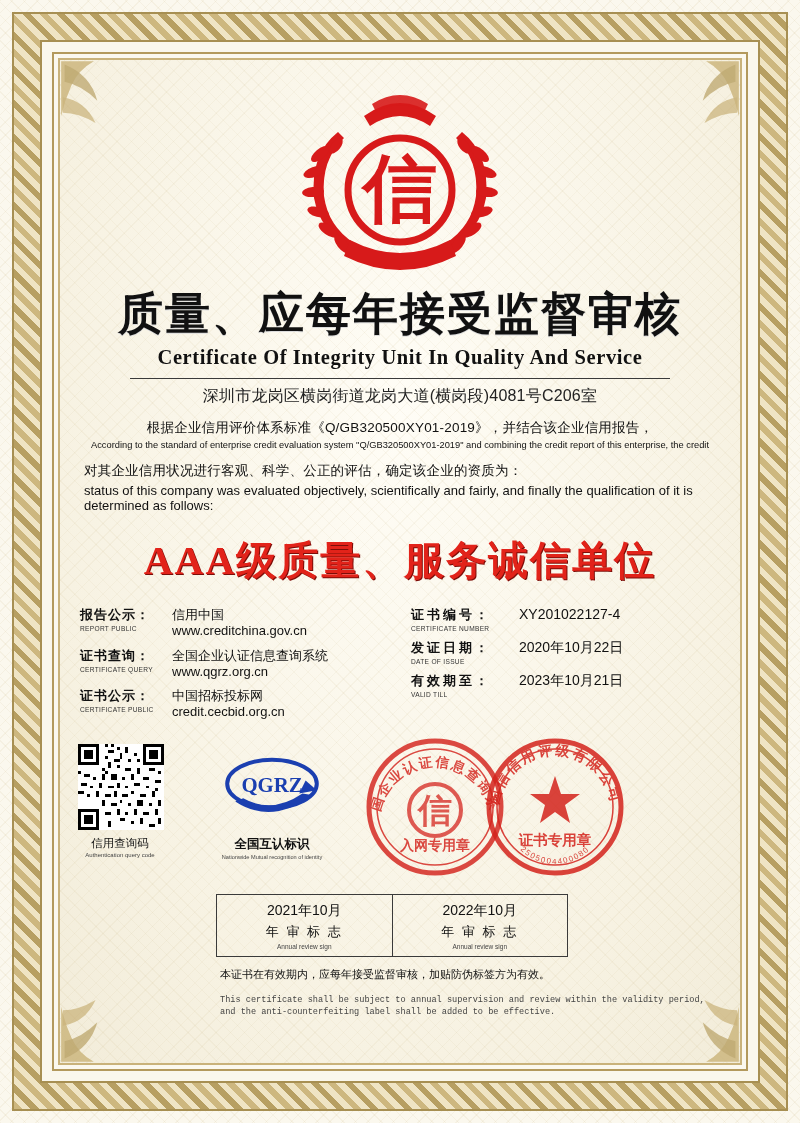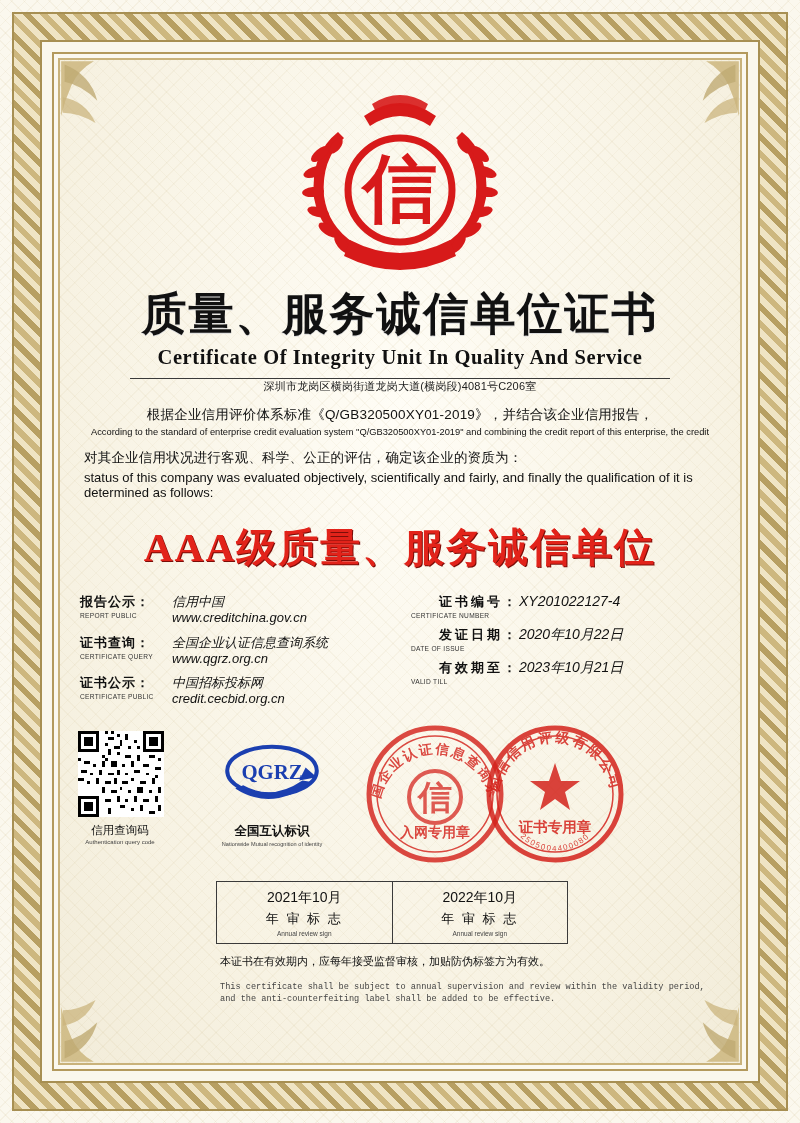--- a/index.html
+++ b/index.html
@@ -59,21 +59,21 @@
     margin-top:2px;
   }
   .company{
     text-align:center;font-family:"Liberation Sans", sans-serif;
     font-size:20px;font-weight:bold;color:#111;margin-top:24px;letter-spacing:1px;
   }
   .company-rule{
     width:540px;height:1px;background:#3a3a3a;margin:9px auto 0;
   }
   .address{
-    text-align:center;font-size:11px;color:#222;letter-spacing:.2px;
+    text-align:center;font-size:16px;color:#222;margin-top:7px;letter-spacing:.2px;
   }
   .para{margin-top:12px;padding:0 14px;}
   .para .cn{font-size:13.5px;color:#111;text-align:center;letter-spacing:.2px;}
   .para .en{font-size:9.3px;color:#111;text-align:center;margin-top:3px;letter-spacing:0;}
   .para2{margin-top:12px;padding:0 14px;}
   .para2 .cn{font-size:13.5px;color:#111;text-align:left;letter-spacing:.2px;}
   .para2 .en{font-size:13px;color:#111;text-align:left;margin-top:3px;}
 
   .grade-cn{
     text-align:center;font-family:"Liberation Serif", serif;
@@ -85,24 +85,24 @@
     font-size:21px;font-weight:bold;color:#e2231a;letter-spacing:.5px;margin-top:2px;
   }
 
   .info{display:flex;margin-top:18px;padding:0 10px;}
   .info-col{flex:1;}
   .info-col.right{padding-left:22px;}
   .info-row{display:flex;align-items:flex-start;margin-bottom:7px;}
   .lab{width:92px;flex:0 0 92px;}
   .lab .cn{font-size:13px;color:#111;font-weight:bold;letter-spacing:1px;}
   .lab .en{font-size:6.6px;color:#333;letter-spacing:.3px;margin-top:1px;}
-  .val{font-size:13px;color:#111;line-height:1.25;padding-top:1px;font-style:italic;}
+  .val{font-size:13px;color:#111;line-height:1.25;padding-top:1px;}
   .val .l2{display:block;}
   .info-col.right .lab{width:108px;flex:0 0 108px;}
-  .info-col.right .lab .cn{letter-spacing:3px;text-align:right;}
+  .info-col.right .lab .cn{letter-spacing:3px;}
   .info-col.right .val{font-size:14px;padding-top:0;}
 
   .marks{position:relative;height:150px;margin-top:10px;}
   .qr{position:absolute;left:8px;top:6px;width:86px;height:86px;background:#fff;}
   .qr-cap{position:absolute;left:-6px;top:98px;width:112px;text-align:center;}
   .qr-cap .cn{font-size:11.5px;color:#111;}
   .qr-cap .en{font-size:6px;color:#444;margin-top:1px;}
   .qgrz{position:absolute;left:146px;top:10px;width:112px;height:78px;}
   .qgrz-cap{position:absolute;left:128px;top:98px;width:148px;text-align:center;}
   .qgrz-cap .cn{font-size:12.5px;color:#111;font-weight:bold;}
@@ -187,21 +187,21 @@
           <path d="M92 24 Q120 6 148 24 L144 32 Q120 18 96 32 Z" opacity=".9"></path>
 
           <path d="M70 160 Q120 186 170 160 L176 176 Q120 204 64 176 Z"></path>
         </g>
 
         <circle cx="120" cy="110" r="52" fill="none" stroke="#d71a1a" stroke-width="7"></circle>
         <text x="120" y="134" text-anchor="middle" font-family="'Liberation Serif',serif" font-size="74" font-weight="bold" fill="#d71a1a">信</text>
       </svg>
     </div>
 
-    <div class="title-cn">质量、服务诚信单位证书</div>
+    <div class="title-cn">质量、应每年接受监督审核</div>
     <div class="title-en">Certificate Of Integrity Unit In Quality And Service</div>
 
     <div class="company-rule"></div>
     <div class="address">深圳市龙岗区横岗街道龙岗大道(横岗段)4081号C206室</div>
 
     <div class="para">
       <div class="cn">根据企业信用评价体系标准《Q/GB320500XY01-2019》，并结合该企业信用报告，</div>
       <div class="en">According to the standard of enterprise credit evaluation system "Q/GB320500XY01-2019" and combining the credit report of this enterprise, the credit</div>
     </div>
 

